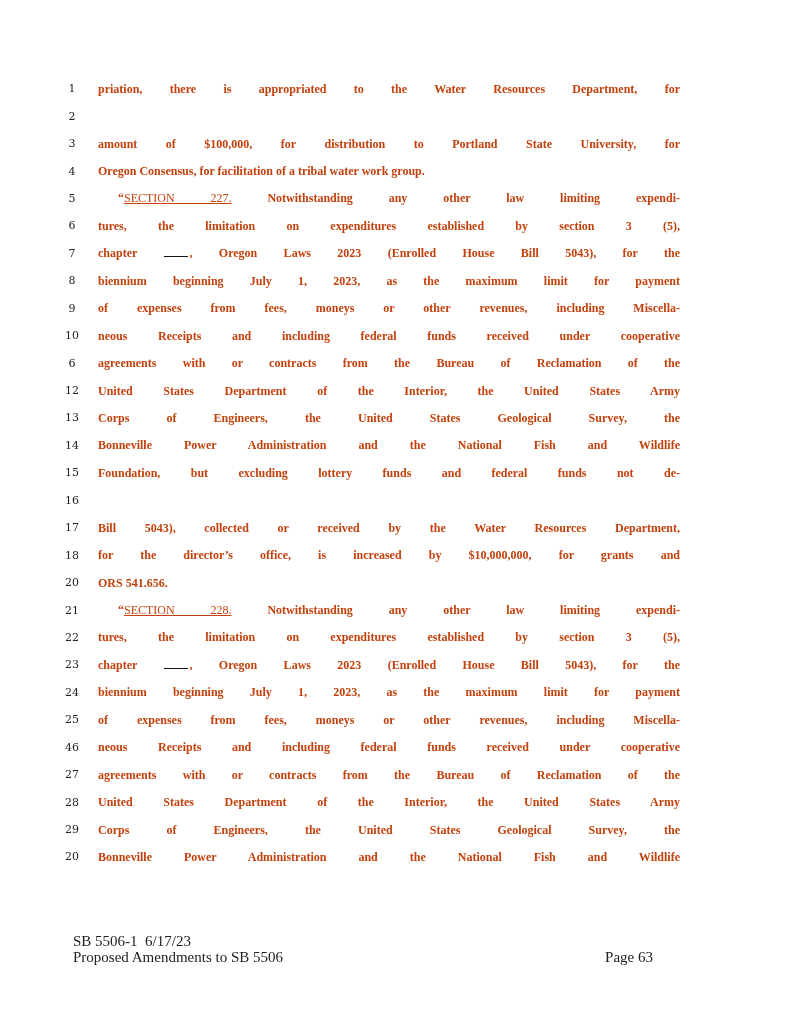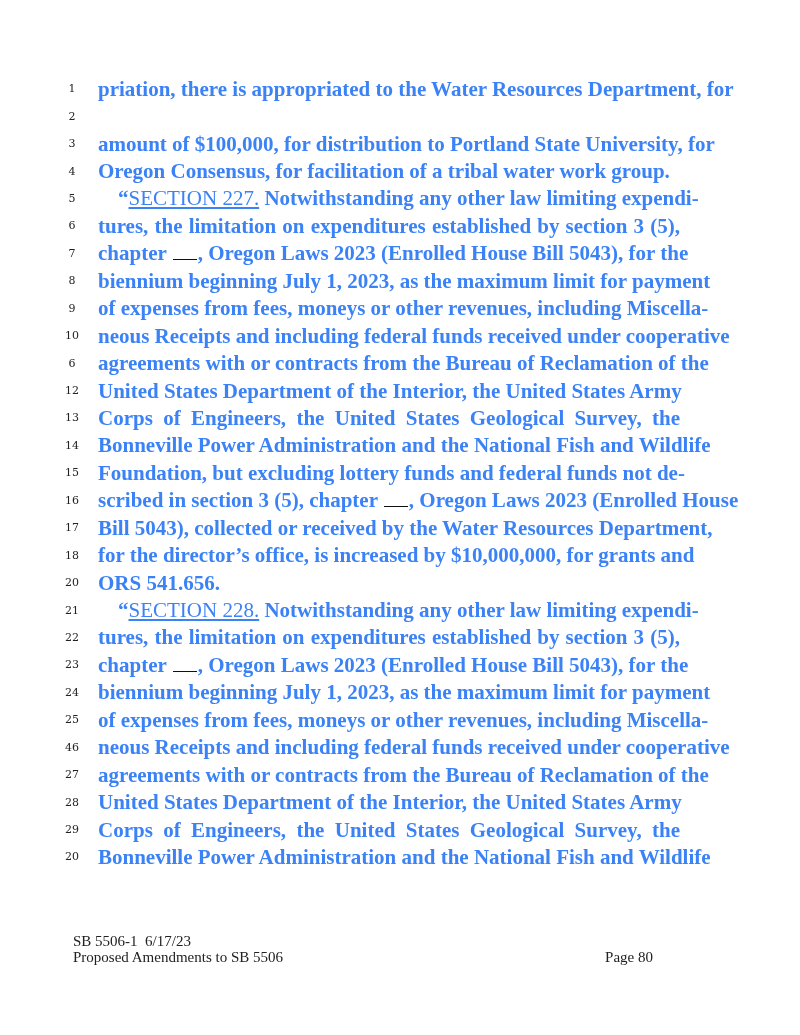--- a/index.html
+++ b/index.html
@@ -8,21 +8,21 @@
     .body-lines { position: absolute; left: 60px; top: 75px; width: 620px; }
     .line { position: relative; height: 27.45px; display: flex; align-items: center; }
     .ln {
       position: absolute; left: 0; width: 24px; text-align: center;
       font-family: "DejaVu Serif", "Liberation Serif", serif;
       font-size: 11px; color: #222; font-weight: normal;
     }
     .txt {
       position: absolute; left: 38px; right: 0;
       font-family: "Liberation Serif", "DejaVu Serif", serif;
-      font-weight: bold; font-size: 21px; color: #3b82f6;
+      font-weight: bold; font-size: 12px; color: #c2410c;
       white-space: nowrap; text-align: justify; text-align-last: justify;
       line-height: 20px;
     }
     .txt.last { text-align-last: left; }
     .txt.indent { padding-left: 20px; }
     .sec { font-weight: normal; text-decoration: underline; }
     .blank { display: inline-block; width: 24px; border-bottom: 1.5px solid #111; height: 1px; vertical-align: baseline; margin: 0 1px; }
     .footer {
       position: absolute; left: 73px; top: 933px; width: 580px;
       font-family: "Liberation Serif", "DejaVu Serif", serif;
@@ -89,21 +89,20 @@
       <div class="line">
         <span class="ln">14</span>
         <span class="txt"><span>Bonneville Power Administration and the National Fish and Wildlife</span></span>
       </div>
       <div class="line">
         <span class="ln">15</span>
         <span class="txt"><span>Foundation, but excluding lottery funds and federal funds not de-</span></span>
       </div>
       <div class="line">
         <span class="ln">16</span>
-        <span class="txt"><span>scribed in section 3 (5), chapter </span><span class="blank"></span><span>, Oregon Laws 2023 (Enrolled House</span></span>
       </div>
       <div class="line">
         <span class="ln">17</span>
         <span class="txt"><span>Bill 5043), collected or received by the Water Resources Department,</span></span>
       </div>
       <div class="line">
         <span class="ln">18</span>
         <span class="txt"><span>for the director’s office, is increased by $10,000,000, for grants and</span></span>
       </div>
       <div class="line">
@@ -153,16 +152,16 @@
     </div>
 
   <div class="footer">
     <div class="row">
       <span>
         <span>SB 5506-1</span>&nbsp;&nbsp;<span>6/17/23</span>
       </span>
     </div>
     <div class="row">
       <span>Proposed Amendments to SB 5506</span>
-      <span>Page 80</span>
+      <span>Page 63</span>
     </div>
   </div>
 </div>
 
 </body></html>

